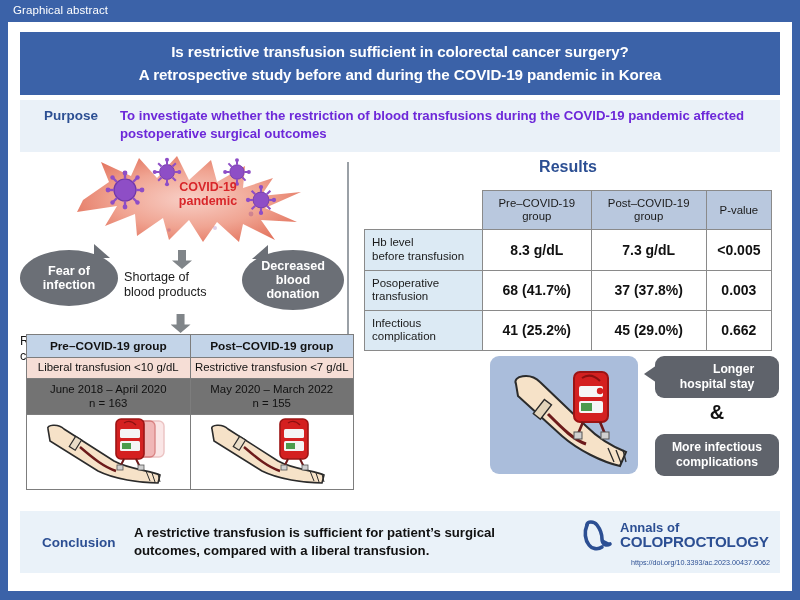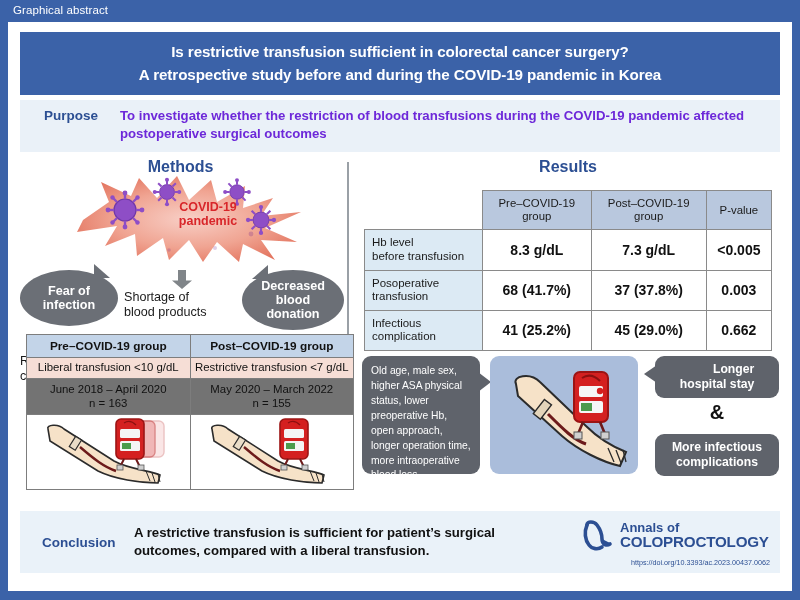--- a/index.html
+++ b/index.html
@@ -273,21 +273,20 @@
       </div>
 
       <div id="purpose">
         <div class="lbl">Purpose</div>
         <div class="txt">To investigate whether the restriction of blood transfusions during the COVID-19 pandemic affected postoperative surgical outcomes</div>
       </div>
 
       <div id="body">
 
         <div id="col-left">
-          <div class="sec-head">Methods</div>
 
           <div id="burst-wrap">
             <svg id="burst" viewBox="0 0 250 88">
               <defs>
                 <radialGradient id="bg1" cx="50%" cy="50%" r="60%">
                   <stop offset="0%" stop-color="#f8cfc6"></stop>
                   <stop offset="55%" stop-color="#f0a492"></stop>
                   <stop offset="100%" stop-color="#e2705a"></stop>
                 </radialGradient>
               </defs>
@@ -521,24 +520,20 @@
                 <span>complication</span>
               </td>
               <td class="val">41 (25.2%)</td>
               <td class="val">45 (29.0%)</td>
               <td class="val">0.662</td>
             </tr>
           </tbody>
             </table>
 
           <div id="lower">
-            <div class="gray-box" id="gb-risk">
-              <span class="tail"></span>
-              <span>Old age, male sex, higher ASA physical status, lower preoperative Hb, open approach, longer operation time, more intraoperative blood loss</span>
-            </div>
 
             <div id="photo-box">
               <svg width="148" height="118" viewBox="0 0 148 118">
 
                 <path d="M26,28 C22,20 40,16 50,26 L96,70 C110,84 126,92 136,96 L130,110 C112,106 88,94 72,80 L28,40 Z" fill="#f6e2c8" stroke="#2b2b2b" stroke-width="2"></path>
                 <path d="M118,92 l6,14 M126,94 l5,13 M133,94 l3,12" stroke="#2b2b2b" stroke-width="1.3" fill="none"></path>
                 <rect x="48" y="44" width="9" height="18" fill="#e3d4ba" stroke="#2b2b2b" stroke-width="1.4" transform="rotate(38 52 53)"></rect>
                 <path d="M58,58 C74,74 84,84 96,88" stroke="#6d1a1a" stroke-width="3" fill="none"></path>
 
                 <rect x="84" y="16" width="34" height="50" rx="6" fill="#d42020" stroke="#9c1414" stroke-width="2"></rect>

